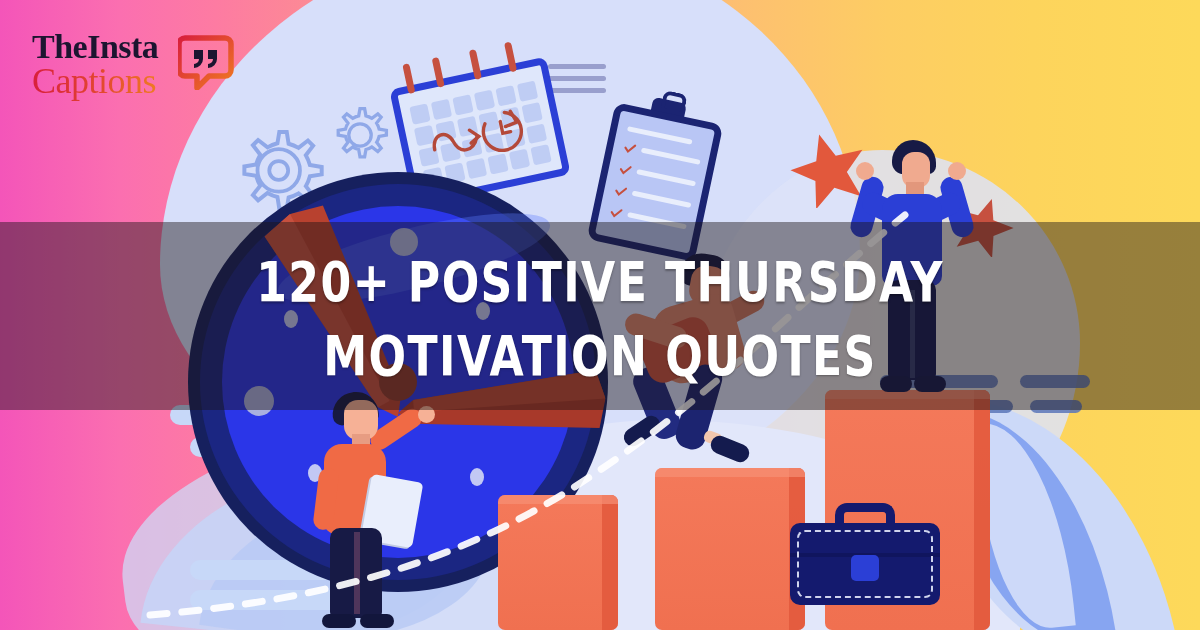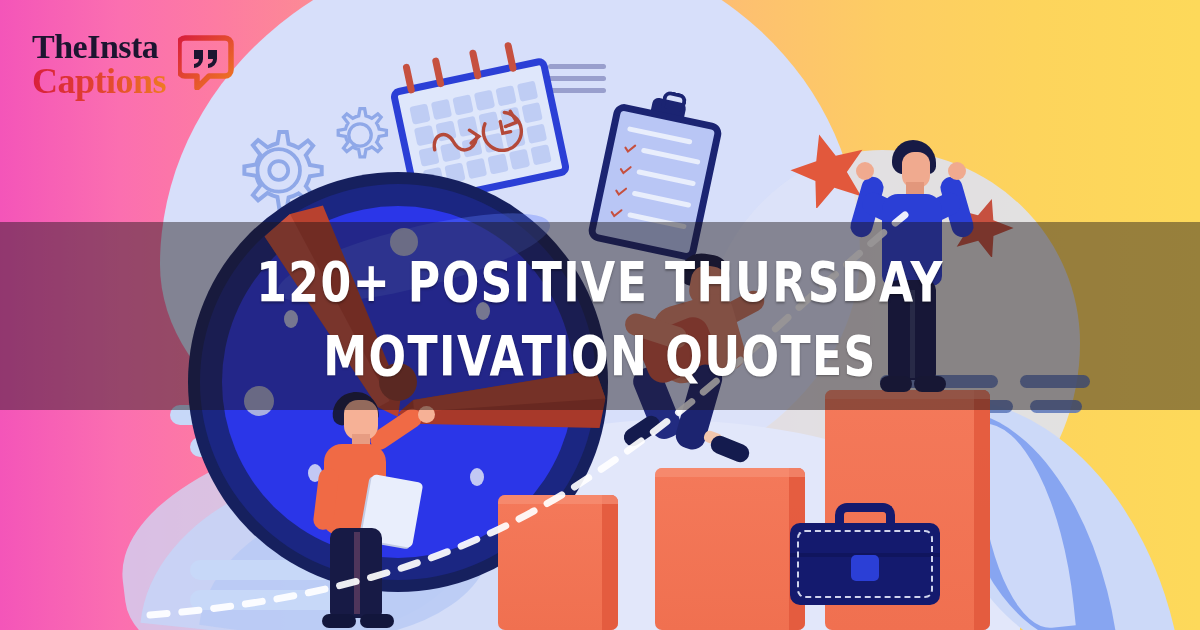--- a/index.html
+++ b/index.html
@@ -233,21 +233,21 @@
   
   .logo{position:absolute;left:32px;top:28px;width:210px;height:72px;}
   .logo-l1{
     position:absolute;left:0;top:0;
     font-family:"Liberation Serif", serif;
     font-weight:bold;font-size:34px;color:#1d1530;letter-spacing:-.5px;
   }
   .logo-l2{
     position:absolute;left:0;top:32px;
     font-family:"Liberation Serif", serif;
-    font-weight:bold;font-size:36px;letter-spacing:-.5px;
+    font-weight:normal;font-size:36px;letter-spacing:-.5px;
     background:linear-gradient(90deg,#d81f3c 0%,#e2472f 55%,#ef7a22 100%);
     -webkit-background-clip:text;background-clip:text;color:transparent;
   }
   .logo-bubble{position:absolute;left:146px;top:6px;width:58px;height:56px;}
 </style>
 </head>
 <body>
 
 <div class="canvas">
 

